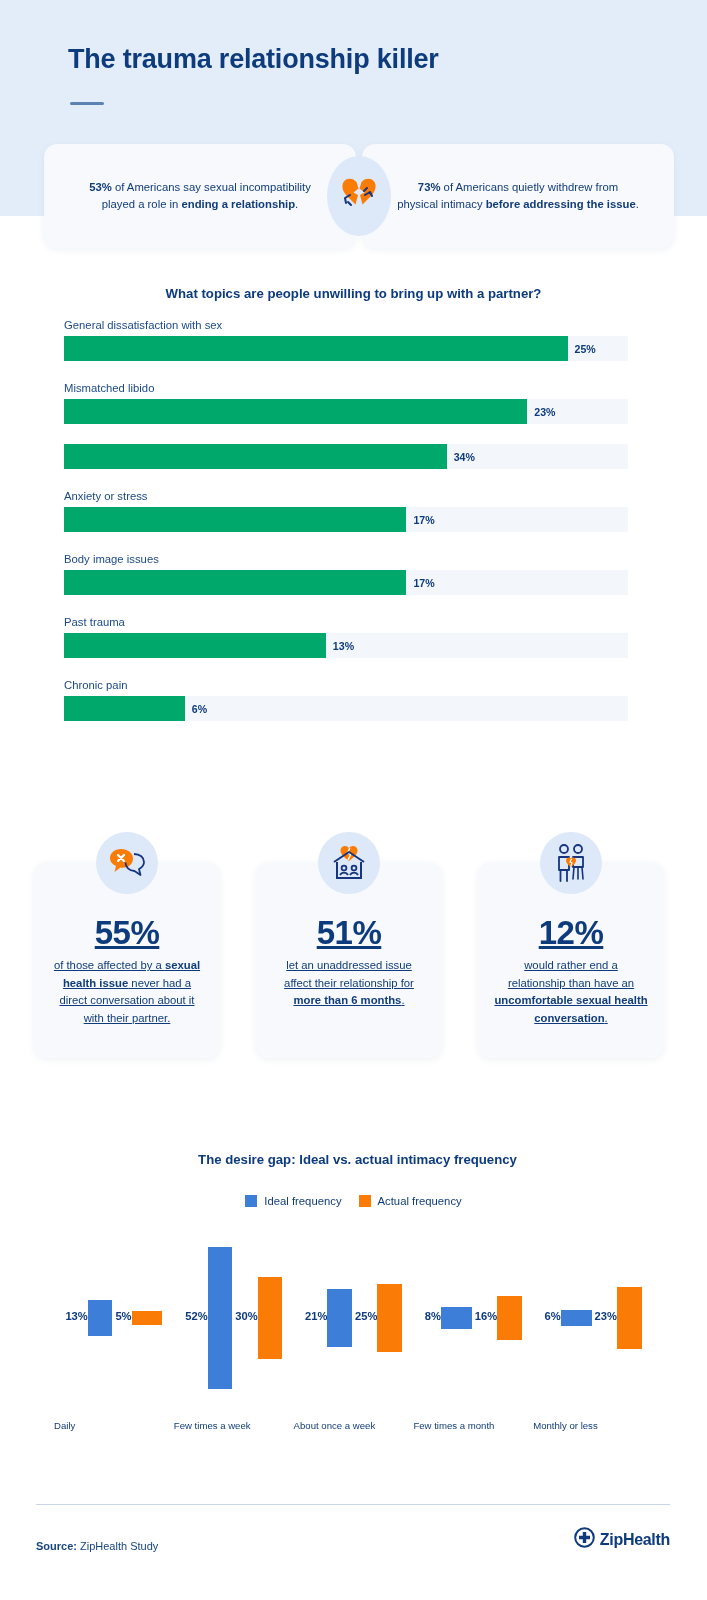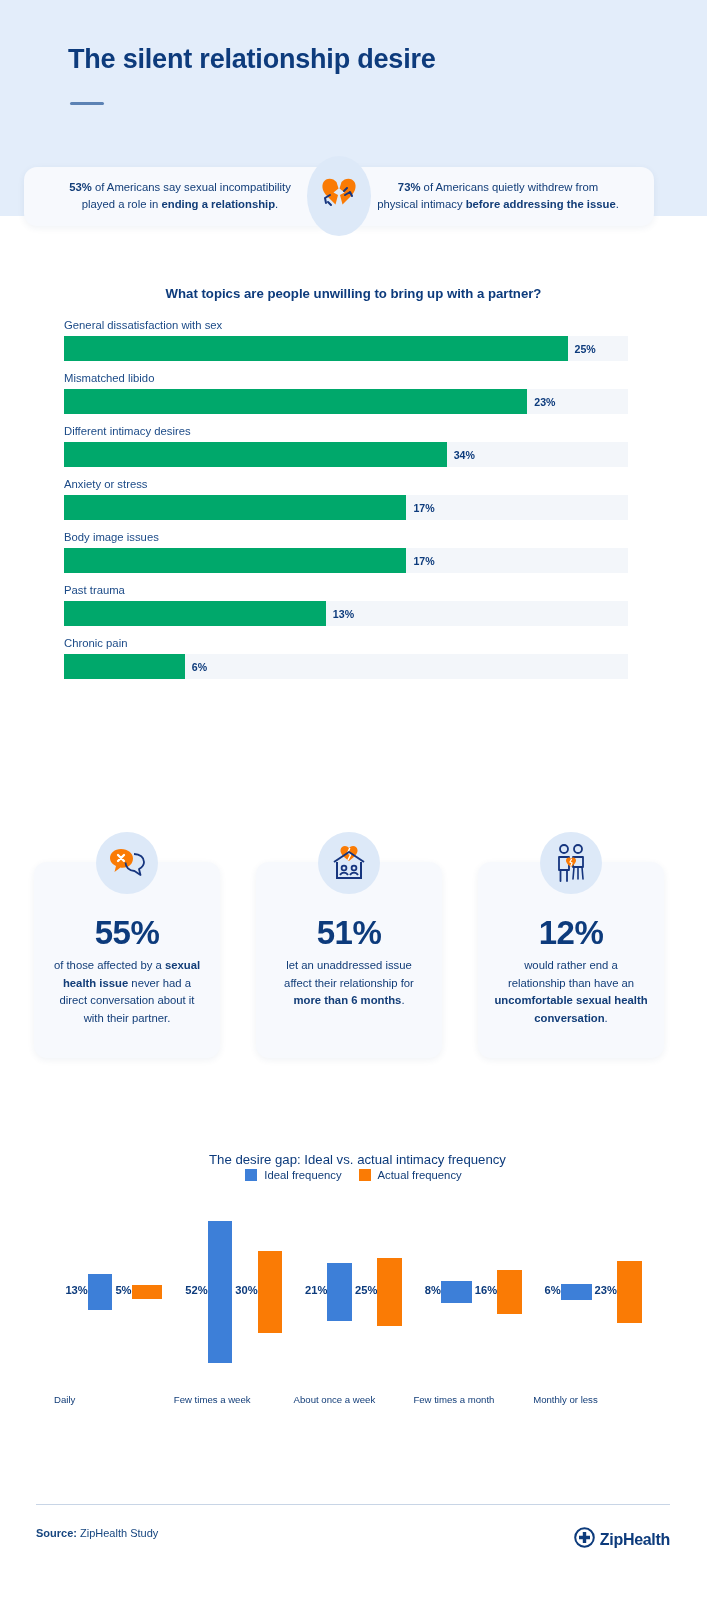--- a/index.html
+++ b/index.html
@@ -39,27 +39,26 @@
     top: 102px;
     width: 34px;
     height: 3px;
     background: #5c82b4;
     border-radius: 2px;
   }
 
   
   .banner {
     position: absolute;
-    left: 24px;
+    left: 44px;
     top: 144px;
     width: 630px;
     height: 104px;
     display: flex;
     z-index: 3;
-    align-items: center;
   }
 
   .banner-card {
     flex: 1;
     background: #f7f9fd;
     border-radius: 13px;
     box-shadow: 0 2px 7px rgba(40,70,120,0.07);
     display: flex;
     align-items: center;
     justify-content: center;
@@ -101,21 +100,21 @@
   .section-heading {
     text-align: center;
     font-size: 13.2px;
     font-weight: bold;
     color: #0d3b7c;
     margin-bottom: 17px;
   }
 
   .hbar-list { padding: 0 64px 0 64px; }
 
-  .hbar-row { margin-bottom: 10px; }
+  .hbar-row { margin-bottom: 20px; }
 
   .hbar-label {
     font-size: 11.3px;
     color: #1b4a87;
     margin-bottom: 4px;
     line-height: 14px;
   }
 
   .hbar-track {
     position: relative;
@@ -139,20 +138,21 @@
     white-space: nowrap;
   }
 
   
   .cards-section {
     position: absolute;
     top: 862px; left: 34px;
     width: 630px;
     display: flex;
     gap: 36px;
+    text-decoration: underline;
   }
 
   .stat-card {
     position: relative;
     flex: 1;
     background: #f7f9fd;
     border-radius: 13px;
     box-shadow: 0 2px 7px rgba(40,70,120,0.07);
     padding: 52px 16px 20px 16px;
     text-align: center;
@@ -192,23 +192,23 @@
   
   .col-section {
     position: absolute;
     top: 1152px; left: 0;
     width: 707px;
   }
 
   .col-title {
     text-align: center;
     font-size: 13.2px;
-    font-weight: normal;
-    color: #0d3b7c;
-    margin-bottom: 2px;
+    font-weight: bold;
+    color: #0d3b7c;
+    margin-bottom: 28px;
     padding-left: 8px;
   }
 
   .legend {
     display: flex;
     justify-content: center;
     gap: 17px;
     margin-bottom: 16px;
   }
   .legend-item { display: flex; align-items: center; gap: 7px; }
@@ -275,41 +275,41 @@
     height: 1px;
     background: #c8d5e6;
   }
 
   .footer {
     position: absolute;
     left: 36px;
     top: 1527px;
     width: 634px;
     display: flex;
-    align-items: flex-start;
+    align-items: flex-end;
     justify-content: space-between;
   }
 
   .footer-source { font-size: 11px; color: #16457f; }
   .footer-source b { font-weight: bold; }
 
   .brand { display: flex; align-items: center; gap: 5px; }
   .brand-name {
     font-size: 16px;
     font-weight: bold;
     color: #0d3b7c;
     letter-spacing: -0.3px;
   }
 </style>
 </head>
 <body>
 
 <div class="header-band"></div>
 
-<div class="page-title">The silent relationship desire</div>
+<div class="page-title">The trauma relationship killer</div>
 <div class="title-divider"></div>
 
 <div class="banner">
   <div class="banner-card left">
     <div class="banner-text"><b>53%</b> of Americans say sexual incompatibility played a role in <b>ending a relationship</b>.</div>
   </div>
   <div class="banner-card right">
     <div class="banner-text"><b>73%</b> of Americans quietly withdrew from physical intimacy <b>before addressing the issue</b>.</div>
   </div>
   <div class="banner-icon-wrap">
@@ -333,21 +333,20 @@
         </div>
       </div>
       <div class="hbar-row">
         <div class="hbar-label">Mismatched libido</div>
         <div class="hbar-track">
           <div class="hbar-fill" style="width: 463.286px;"></div>
           <div class="hbar-value">23%</div>
         </div>
       </div>
       <div class="hbar-row">
-        <div class="hbar-label">Different intimacy desires</div>
         <div class="hbar-track">
           <div class="hbar-fill" style="width: 382.714px;"></div>
           <div class="hbar-value">34%</div>
         </div>
       </div>
       <div class="hbar-row">
         <div class="hbar-label">Anxiety or stress</div>
         <div class="hbar-track">
           <div class="hbar-fill" style="width: 342.429px;"></div>
           <div class="hbar-value">17%</div>

